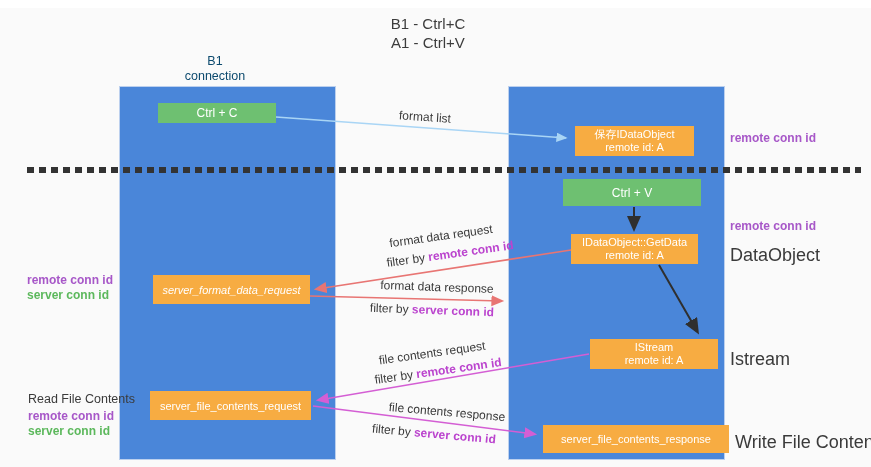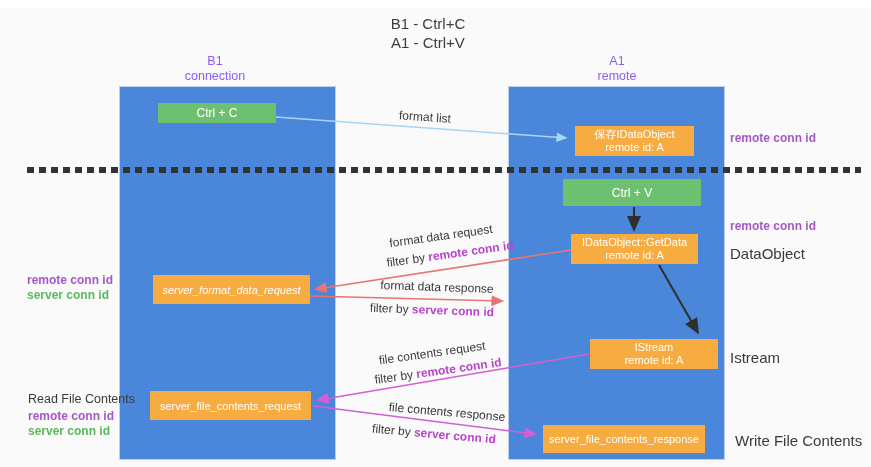--- a/index.html
+++ b/index.html
@@ -6,62 +6,58 @@
   html,body { background:#ffffff; }
   body { font-family:"Liberation Sans", sans-serif; }
   #canvas {
     position:relative; width:871px; height:467px; overflow:hidden;
     background:#fafafa;
     margin-top:8px;
   }
   .title { position:absolute; left:328px; top:6px; width:200px; text-align:center;
            font-size:15px; line-height:19px; color:#3c3c3c; }
   .lane-header { position:absolute; width:160px; text-align:center;
-                 font-size:12.5px; line-height:15px; color:#8b5cf6; }
+                 font-size:12.5px; line-height:15px; color:#0c4a6e; }
   .panel { position:absolute; top:78px; width:217px; height:374px;
            background:#4a86d9; border:1px solid #bcd0ee; }
   #panel-left  { left:119px; }
   #panel-right { left:508px; }
   svg.arrows { position:absolute; left:0; top:0; z-index:3; }
   .divider { position:absolute; left:27px; top:159px; width:834px; height:6px; z-index:4;
              background:repeating-linear-gradient(90deg,#333 0px,#333 7px,transparent 7px,transparent 12px); }
   .node { position:absolute; z-index:5; display:flex; flex-direction:column;
           align-items:center; justify-content:center; color:#fff; text-align:center; }
   .node.green  { background:#6ec071; font-size:12px; }
   .node.orange { background:#f7ac42; }
   .node .l1, .node .l2 { font-size:11px; line-height:13.5px; }
   .node .single { font-size:11px; }
   .flow { position:absolute; z-index:6; white-space:nowrap; font-size:12px; color:#3a3a3a;
           transform:translate(-50%,-50%) rotate(var(--r,0deg)); }
   .flow .key { color:#bb44ce; font-weight:bold; }
   .lbl { position:absolute; z-index:6; font-size:12px; white-space:nowrap; }
   .lbl.purple { color:#a757c8; font-weight:bold; }
-  .lbl.dark   { color:#3a3a3a; font-size:15px; }
+  .lbl.dark   { color:#3a3a3a; font-size:18px; }
   .sideblock { position:absolute; z-index:6; font-size:12px; line-height:15px; white-space:nowrap; }
   .sideblock .purple { color:#a757c8; font-weight:bold; }
   .sideblock .greenl { color:#5cb85c; font-weight:bold; }
   .sideblock .dark   { color:#3a3a3a; font-size:12.5px; }
 </style>
 </head>
 <body>
 
 <div id="canvas">
 
   <div class="title">
     <div>B1 - Ctrl+C</div>
     <div>A1 - Ctrl+V</div>
   </div>
 
   <div class="lane-header" style="left:135px; top:46px;">
     <div>B1</div>
     <div>connection</div>
-  </div>
-  <div class="lane-header" style="left:537px; top:46px;">
-    <div>A1</div>
-    <div>remote</div>
   </div>
 
   <div class="panel" id="panel-left"></div>
   <div class="panel" id="panel-right"></div>
 
   <svg class="arrows" width="871" height="467" viewBox="0 0 871 467">
     <defs>
       <marker id="m-blue" markerWidth="8" markerHeight="8" refX="6" refY="3" orient="auto">
         <path d="M0,0 L7,3 L0,6 Z" fill="#a9d5f5"></path>
       </marker>
@@ -111,21 +107,21 @@
 
   <div class="node orange" style="left:590px; top:331px; width:128px; height:30px;">
     <div class="l1">IStream</div>
     <div class="l2">remote id: A</div>
   </div>
 
   <div class="node orange" style="left:150px; top:383px; width:161px; height:29px;">
     <span class="single">server_file_contents_request</span>
   </div>
 
-  <div class="node orange" style="left:543px; top:417px; width:162px; height:28px;text-align:center;">
+  <div class="node orange" style="left:543px; top:417px; width:186px; height:28px;text-align:center;">
     <span class="single">server_file_contents_response</span>
   </div>
 
   <div class="flow" style="left:425px; top:109px; --r:4deg;">format list</div>
 
   <div class="flow" style="left:441px; top:228px; --r:-8deg;">format data request</div>
   <div class="flow" style="left:450px; top:246px; --r:-8deg;">
     <span>filter by </span><span class="key">remote conn id</span>
   </div>
 

